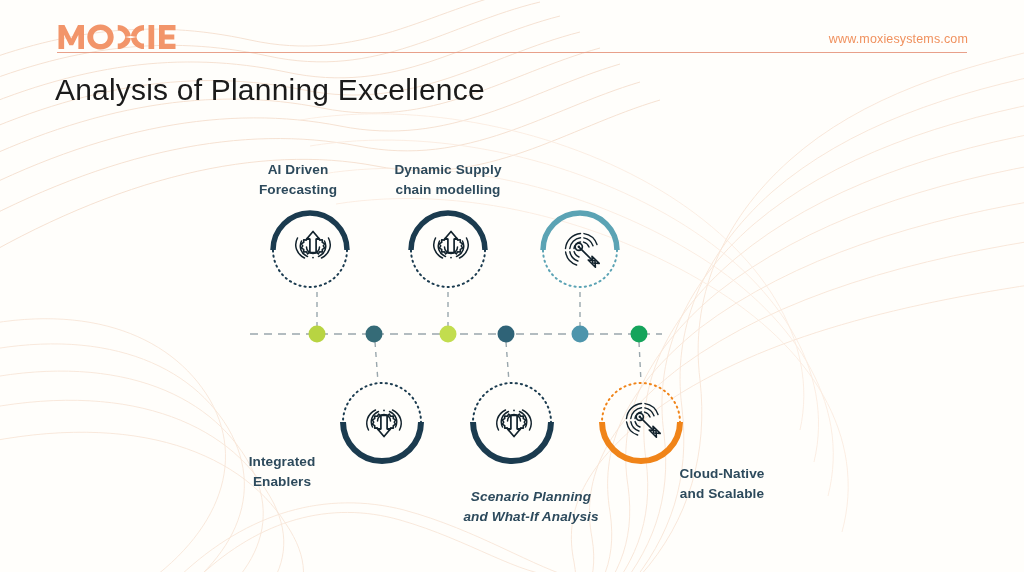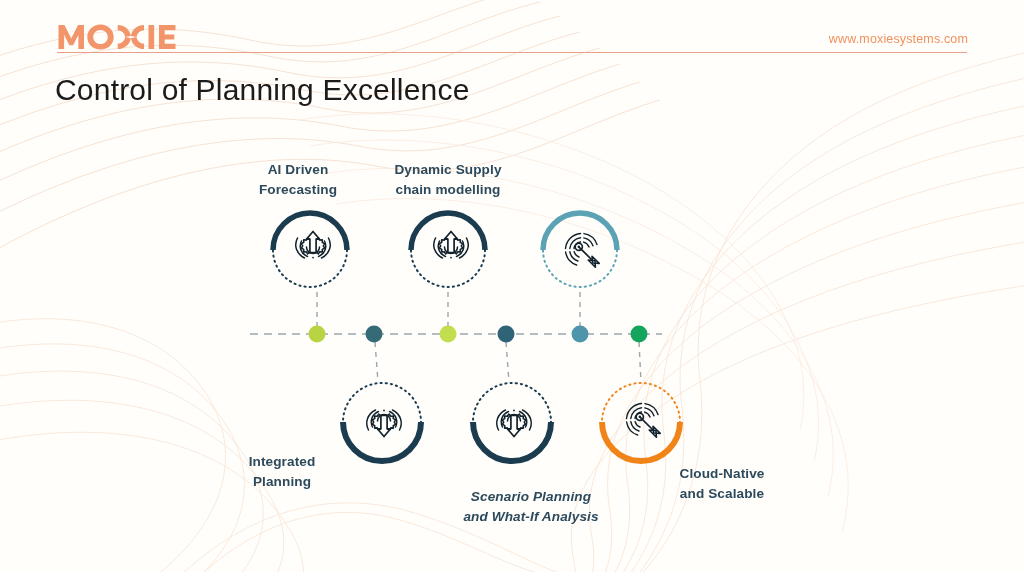--- a/index.html
+++ b/index.html
@@ -147,21 +147,21 @@
       <rect x="122" y="4" width="7.6" height="32"></rect>
 
       <path d="M136,4 L158,4 L158,11 L143.6,11 L143.6,16.6 L156.4,16.6 L156.4,23.4 L143.6,23.4 L143.6,29 L158,29 L158,36 L136,36 Z"></path>
     </g>
   </svg>
 
   <div class="header-rule"></div>
 
   <div class="site-url">www.moxiesystems.com</div>
 
-  <div class="slide-title">Control of Planning Excellence</div>
+  <div class="slide-title">Analysis of Planning Excellence</div>
 
   <svg class="diagram" viewBox="0 0 1024 576" width="1024" height="576">
 
     <defs>
 
       <g id="icon-gear-up">
         <g fill="none" stroke="#12222c" stroke-width="1.5" stroke-linecap="round" stroke-linejoin="round">
           <path d="M-5.5,6.5 C-12,3.5 -14.5,-3 -11.5,-9"></path>
           <path d="M5.5,6.5 C12,3.5 14.5,-3 11.5,-9"></path>
           <path d="M-8.5,8 C-16.5,4 -19.5,-4.5 -15.5,-12"></path>
@@ -294,21 +294,21 @@
   </svg>
 
   <div class="node-label" style="left:232px; top:160px; width:132px;">AI Driven
 Forecasting</div>
 
   <div class="node-label" style="left:372px; top:160px; width:152px;">Dynamic Supply
 chain modelling</div>
 
 
   <div class="node-label" style="left:216px; top:452px; width:132px;">Integrated
-Planning</div>
+Enablers</div>
 
   <div class="node-label" style="left:427px; top:487px; width:208px;font-style:italic;">Scenario Planning
 and What-If Analysis</div>
 
   <div class="node-label" style="left:648px; top:464px; width:148px;">Cloud-Native
 and Scalable</div>
 
 </div>
 
 </body></html>

